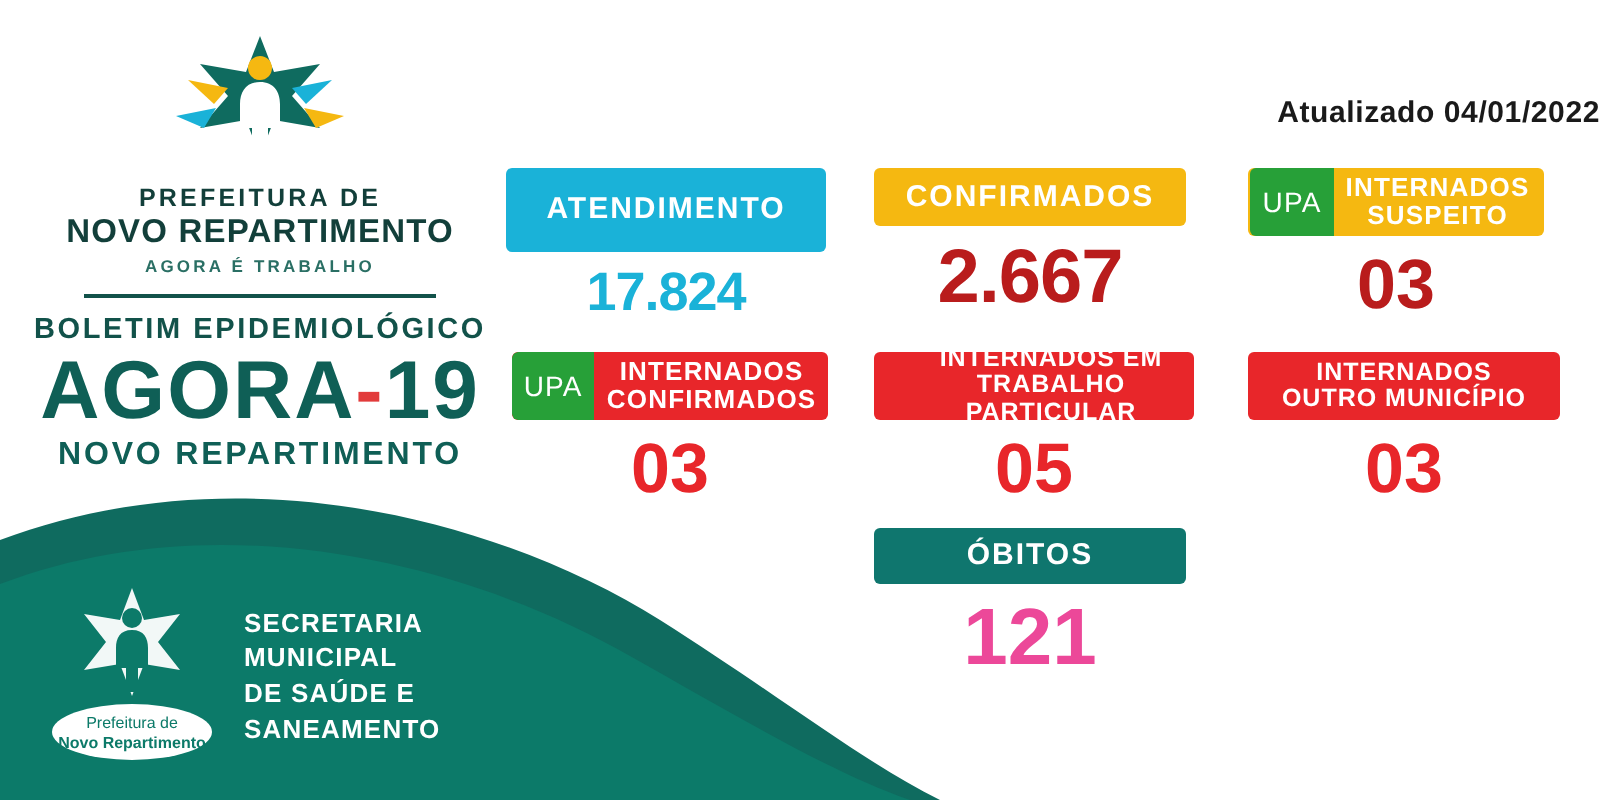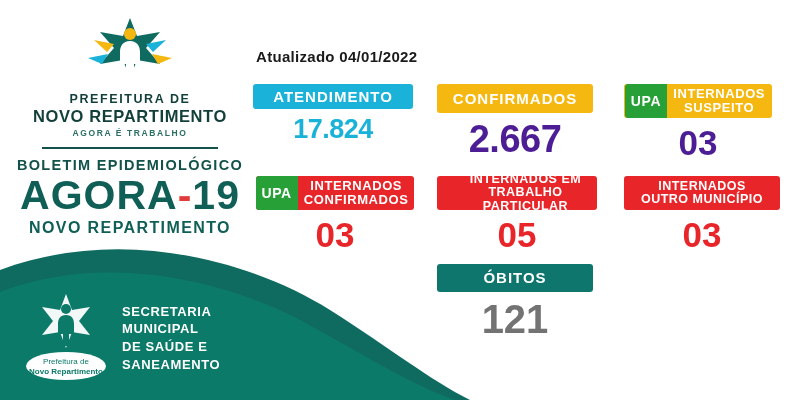--- a/index.html
+++ b/index.html
@@ -92,21 +92,21 @@
     font-weight: bold;
     margin-top: 3px;
   }
 
   
   .updated {
     position: absolute;
     left: 256px;
     top: 48px;
     width: 544px;
-    text-align: left;
+    text-align: right;
     font-size: 15px;
     font-weight: bold;
     color: #1a1a1a;
     letter-spacing: 0.3px;
   }
 
   
   .card {
     position: absolute;
     text-align: center;
@@ -118,48 +118,48 @@
     display: flex;
     align-items: center;
     justify-content: center;
     box-sizing: border-box;
     line-height: 1.05;
   }
   .card .head .lbl { padding: 0 6px; }
   .card .upa {
     background: #27a038;
     color: #ffffff;
-    font-weight: bold;
+    font-weight: normal;
     font-size: 14px;
     align-self: stretch;
     display: flex;
     align-items: center;
     justify-content: center;
     padding: 0 6px;
     border-radius: 3px 0 0 3px;
   }
   .card .val {
     font-weight: bold;
     line-height: 1;
     margin-top: 7px;
   }
 
   .blue   { background: #1ab2d8; }
   .yellow { background: #f5b811; }
   .red    { background: #e8262a; }
   .black  { background: #0f766e; }
 
   .v-blue   { color: #1ab2d8; }
-  .v-yellow { color: #4c1d95; }
+  .v-yellow { color: #b91c1c; }
   .v-red    { color: #e8262a; }
-  .v-black  { color: #737373; }
+  .v-black  { color: #ec4899; }
 
   
   #card-atendimento { left: 253px; top: 84px; width: 160px; }
-  #card-atendimento .head { height: 25px; font-size: 15px; letter-spacing: 1px; text-align: center; }
+  #card-atendimento .head { height: 42px; font-size: 15px; letter-spacing: 1px; text-align: center; }
   #card-atendimento .val { font-size: 27px; letter-spacing: -0.5px; }
 
   #card-confirmados { left: 437px; top: 84px; width: 156px; }
   #card-confirmados .head { height: 29px; font-size: 15px; letter-spacing: 1px; }
   #card-confirmados .val { font-size: 38px; letter-spacing: -0.5px; }
 
   #card-suspeito { left: 624px; top: 84px; width: 148px; }
   #card-suspeito .head { height: 34px; font-size: 13px; letter-spacing: 0.6px; padding: 0; overflow: hidden; }
   #card-suspeito .val { font-size: 35px; }
 

